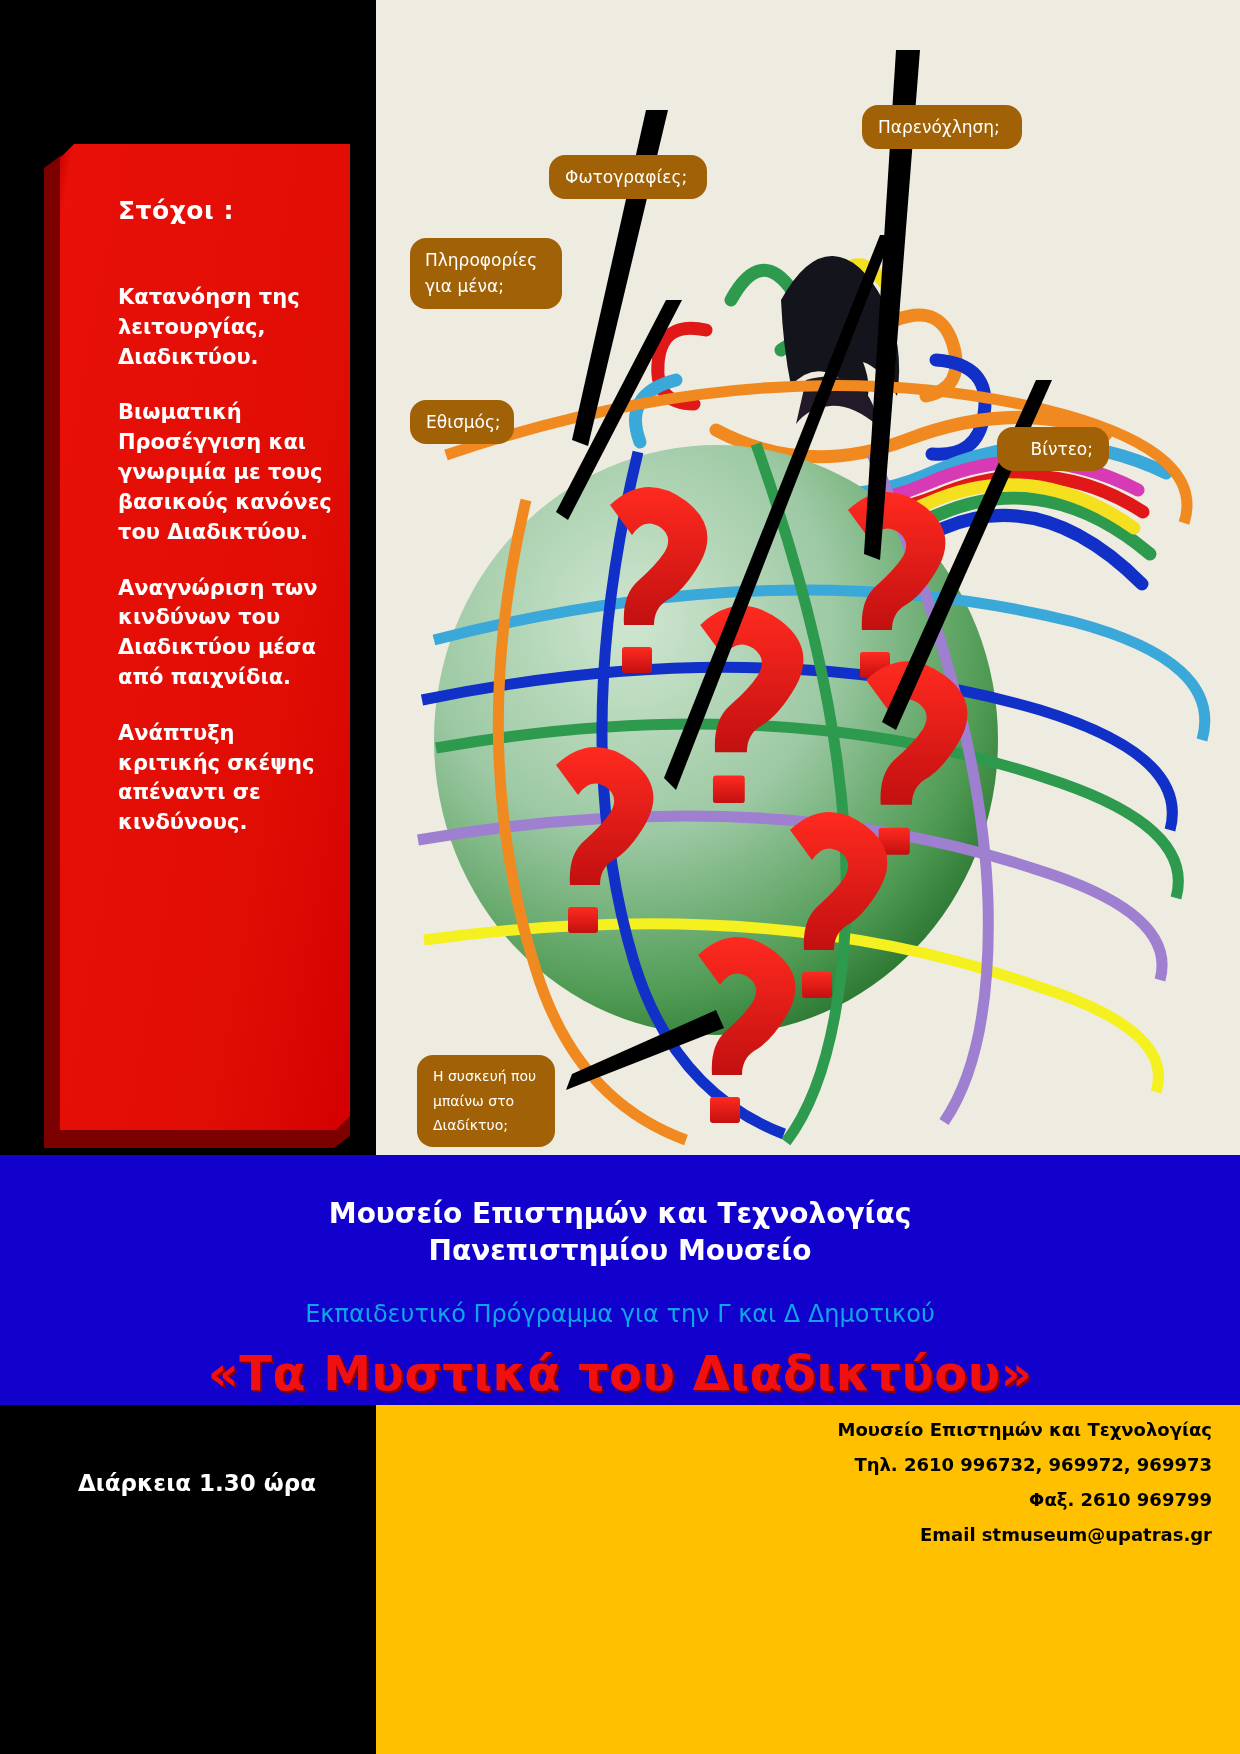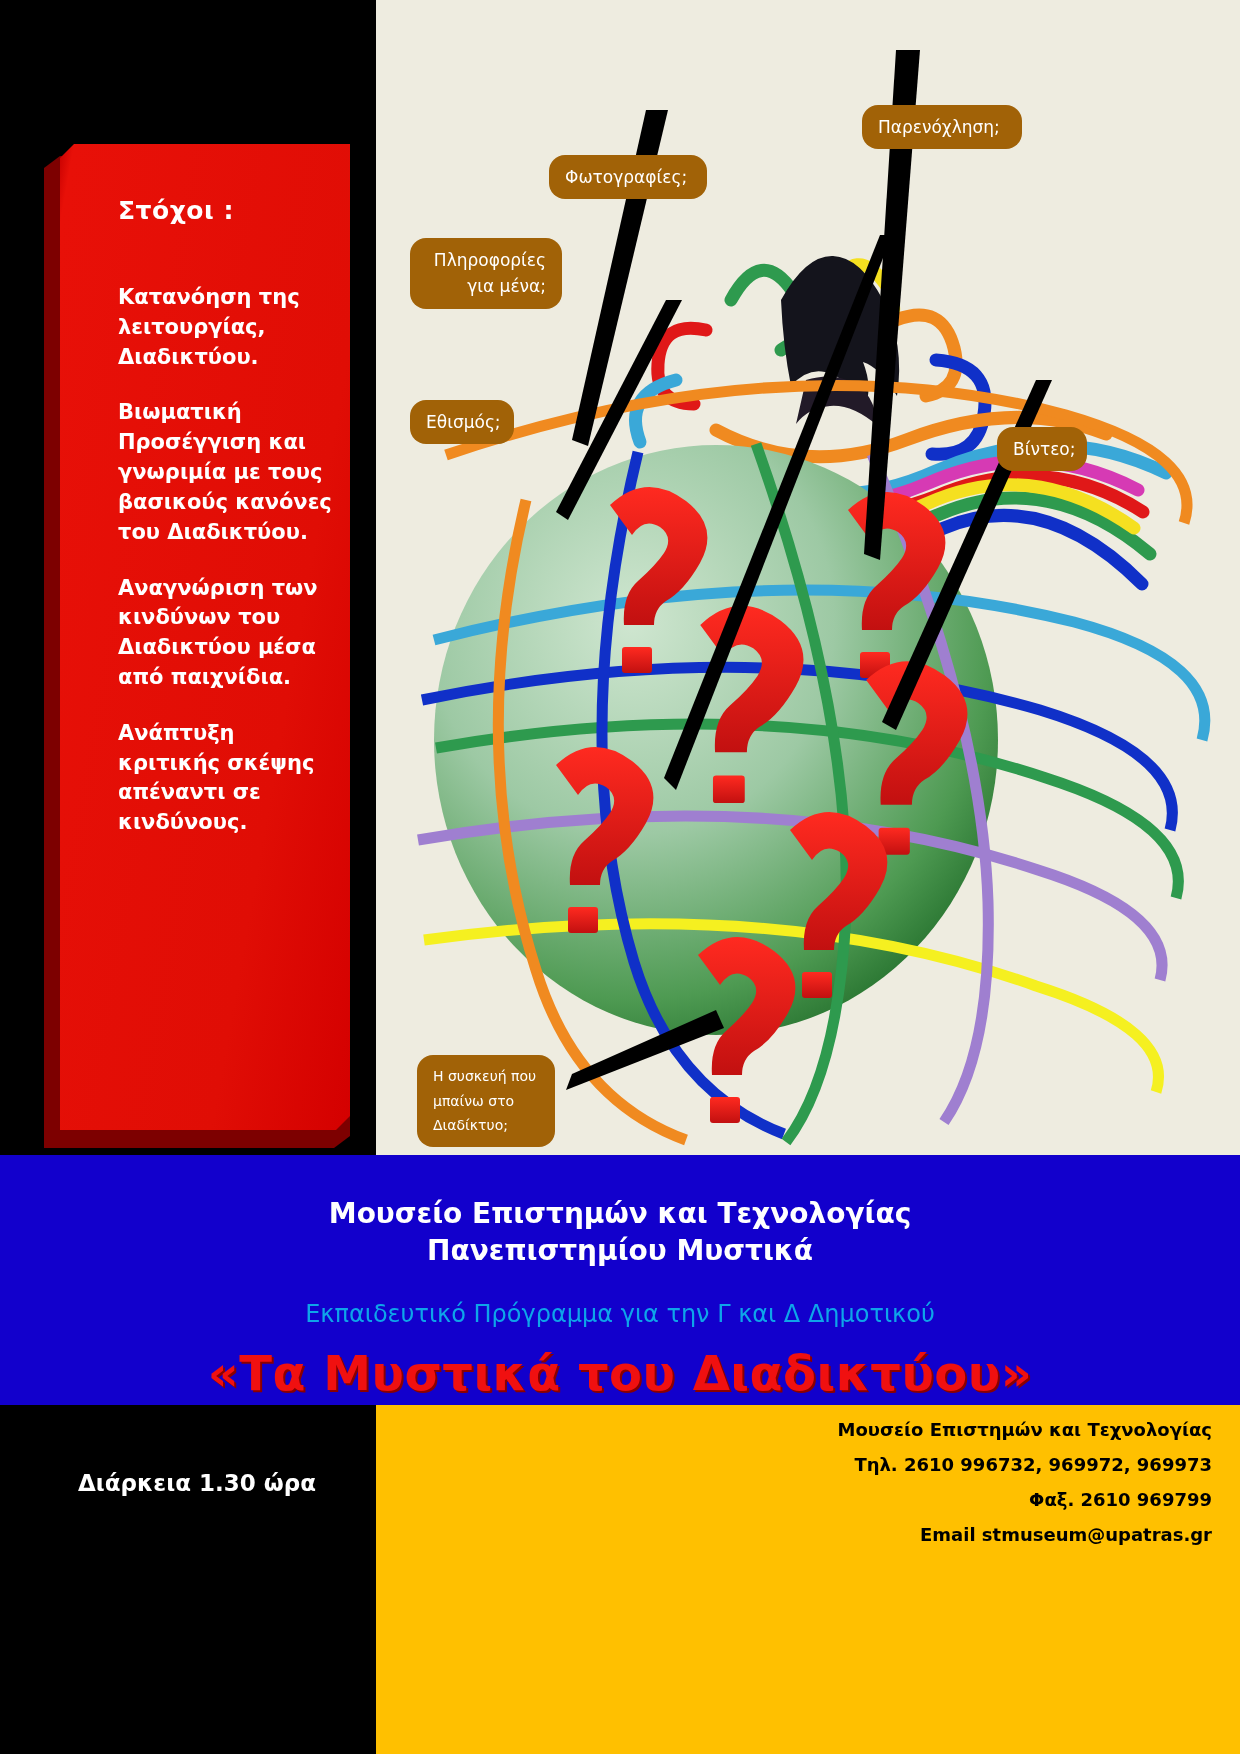--- a/index.html
+++ b/index.html
@@ -212,37 +212,37 @@
         <polygon points="660,380 676,380 520,730 506,722"></polygon>
         <polygon points="190,1090 196,1074 340,1010 348,1028"></polygon>
       </g>
     </svg>
   </div>
 
   <div class="bubble" style="left:862px;top:105px;width:160px;text-align:left;">Παρενόχληση;</div>
 
   <div class="bubble" style="left:549px;top:155px;width:158px;text-align:left;">Φωτογραφίες;</div>
 
-  <div class="bubble" style="left:410px;top:238px;width:152px;text-align:right;padding-left:15px;">Πληροφορίες
+  <div class="bubble" style="left:410px;top:238px;width:152px;text-align:left;padding-left:15px;">Πληροφορίες
 για μένα;</div>
 
   <div class="bubble" style="left:410px;top:400px;width:104px;text-align:right;">Εθισμός;</div>
 
-  <div class="bubble" style="left:997px;top:427px;width:90px;text-align:center;">Βίντεο;</div>
+  <div class="bubble" style="left:997px;top:427px;width:112px;text-align:right;">Βίντεο;</div>
 
   <div class="bubble" style="left:417px;top:1055px;width:138px;font-size:14px;line-height:1.75;text-align:left;">Η συσκευή που
 μπαίνω  στο
 Διαδίκτυο;</div>
 
   <div class="blue-band"></div>
   <div class="blue-band2"></div>
 
   <div class="museum-line">
     <div>Μουσείο  Επιστημών και Τεχνολογίας</div>
-    <div>Πανεπιστημίου Μυστικά</div>
+    <div>Πανεπιστημίου Μουσείο</div>
   </div>
 
   <div class="program-line">Εκπαιδευτικό Πρόγραμμα για την Γ και Δ Δημοτικού</div>
 
   <div class="main-title">«Τα Μυστικά του Διαδικτύου»</div>
 
   <div class="black-bottom"></div>
   <div class="yellow-box"></div>
 
   <div class="contact">

